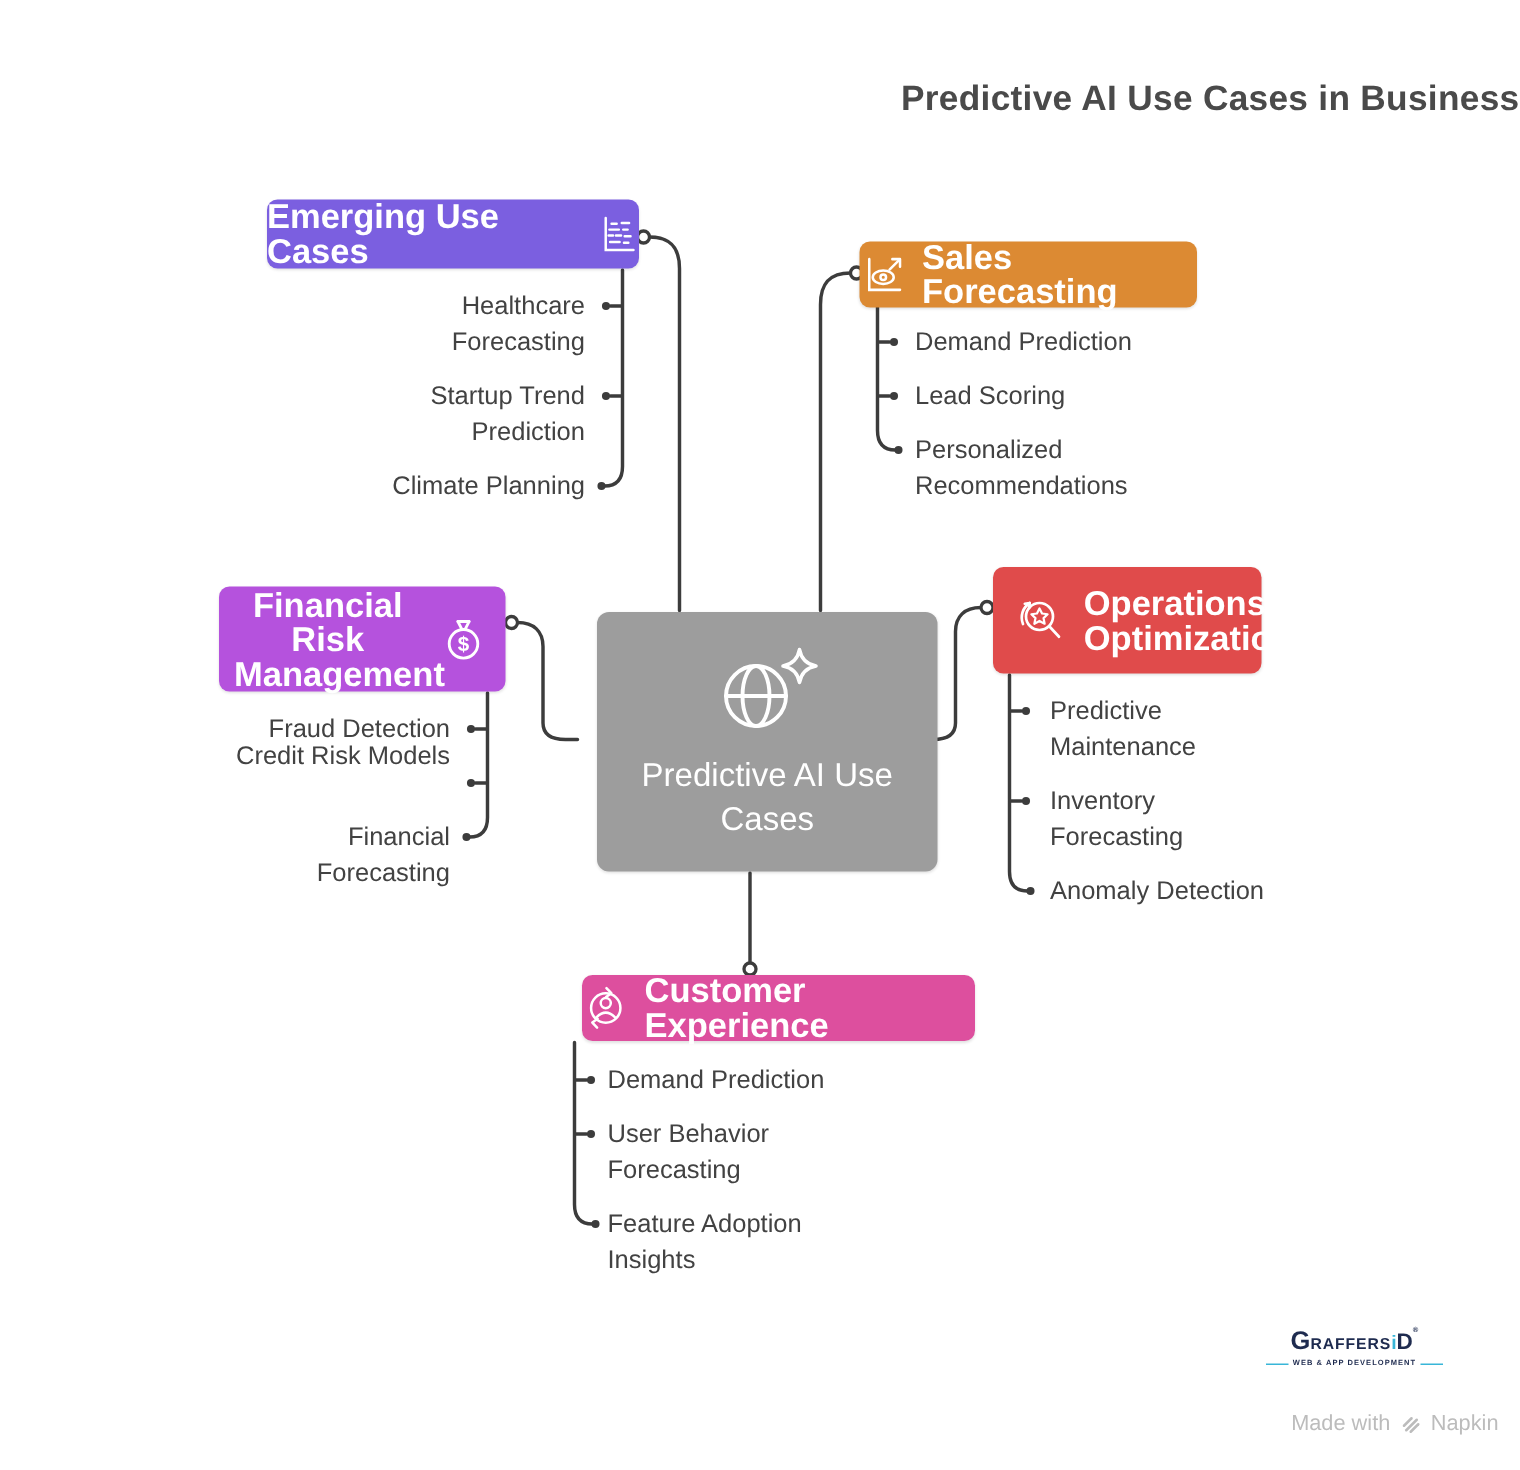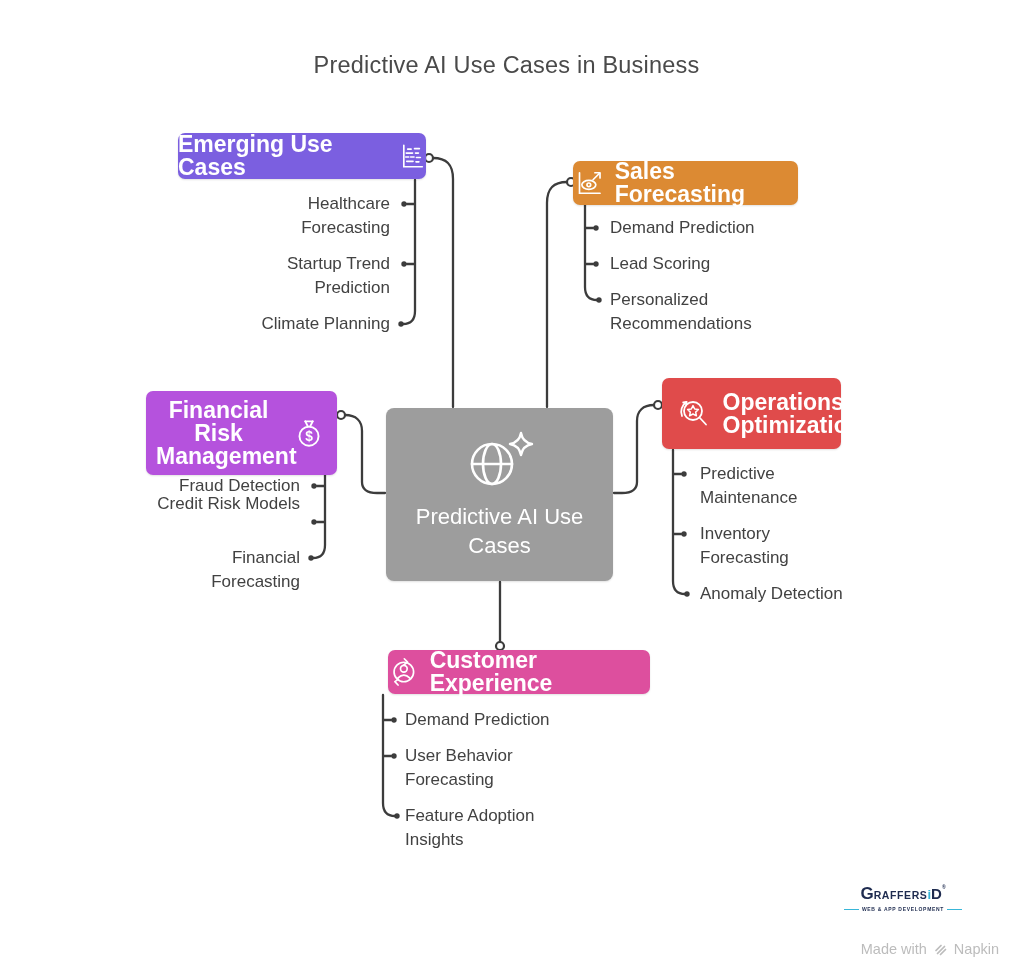--- a/index.html
+++ b/index.html
@@ -1,33 +1,33 @@
 <!DOCTYPE html>
 <html><head>
 <meta charset="utf-8">
 <style>
   * { margin:0; padding:0; box-sizing:border-box; }
   html,body { background:#ffffff; }
   body { font-family:"Liberation Sans", sans-serif; }
   .canvas { position:relative; width:1013px; height:980px; background:#ffffff; overflow:hidden; }
 
-  .title { position:absolute; left:0; right:0; top:52px; text-align:center;
-           font-size:23.5px; font-weight:400; color:#4A4A4A; letter-spacing:0.2px; }
+  .title { position:absolute; left:0; right:0; top:52px; text-align:right;
+           font-size:23.5px; font-weight:700; color:#4A4A4A; letter-spacing:0.2px; }
 
   svg.connectors { position:absolute; left:0; top:0; z-index:1; }
 
   .node { position:absolute; z-index:2; display:flex; align-items:center; justify-content:center;
           gap:10px; color:#fff; border-radius:7px; box-shadow:0 1px 2px rgba(0,0,0,0.12); }
   .node .blabel { font-size:23px; font-weight:600; line-height:23px; }
   #node-center { left:386px; top:408px; width:227px; height:173px; flex-direction:column; gap:13px;
                  border-radius:8px; }
   #node-center .clabel { font-size:22px; font-weight:500; line-height:29px; text-align:center; padding:0 10px; }
   #node-emerging  { left:178px; top:133px; width:248px; height:46px; }
   #node-sales     { left:573px; top:161px; width:225px; height:44px; }
-  #node-financial { left:146px; top:391px; width:191px; height:84px; }
+  #node-financial { left:146px; top:391px; width:191px; height:70px; }
   #node-financial .blabel { text-align:center; }
   #node-operations{ left:662px; top:378px; width:179px; height:71px; }
   #node-operations .blabel { text-align:left; }
   #node-customer  { left:388px; top:650px; width:262px; height:44px; }
 
   .leaf { position:absolute; z-index:2; font-size:17px; line-height:24px; color:#424242; }
   .l-right { text-align:right; }
   #leaf-e0 { top:192px; right:623px; max-width:120px; }
   #leaf-e1 { top:252px; right:623px; max-width:132px; }
   #leaf-e2 { top:312px; right:623px; white-space:nowrap; }
@@ -98,21 +98,21 @@
     </g>
     <g fill="#ffffff" stroke="#3C3C3C" stroke-width="2.2">
       <circle cx="429" cy="158" r="4"></circle>
       <circle cx="571" cy="182" r="4"></circle>
       <circle cx="341" cy="415" r="4"></circle>
       <circle cx="658" cy="405" r="4"></circle>
       <circle cx="500" cy="646" r="4"></circle>
     </g>
   </svg>
 
-  <div class="node" id="node-center" style="background: rgb(157, 157, 157);">
+  <div class="node" id="node-center" style="background: rgb(157, 157, 157); margin-left: 12px;">
     <svg width="76" height="60" viewBox="0 0 76 60" fill="none" stroke="#fff" stroke-width="2.6" stroke-linecap="round">
       <circle cx="30" cy="35" r="20"></circle>
       <ellipse cx="30" cy="35" rx="9" ry="20"></ellipse>
       <path d="M10 35 L50 35"></path>
       <path d="M59 4 C60.2 10.5 63.5 13.8 70 15 C63.5 16.2 60.2 19.5 59 26 C57.8 19.5 54.5 16.2 48 15 C54.5 13.8 57.8 10.5 59 4 Z" fill="#9D9D9D" stroke-width="2.4" stroke-linejoin="round"></path>
     </svg>
     <div class="clabel">Predictive AI Use Cases</div>
   </div>
 
   <div class="node" id="node-emerging" style="background: rgb(123, 95, 224);">

